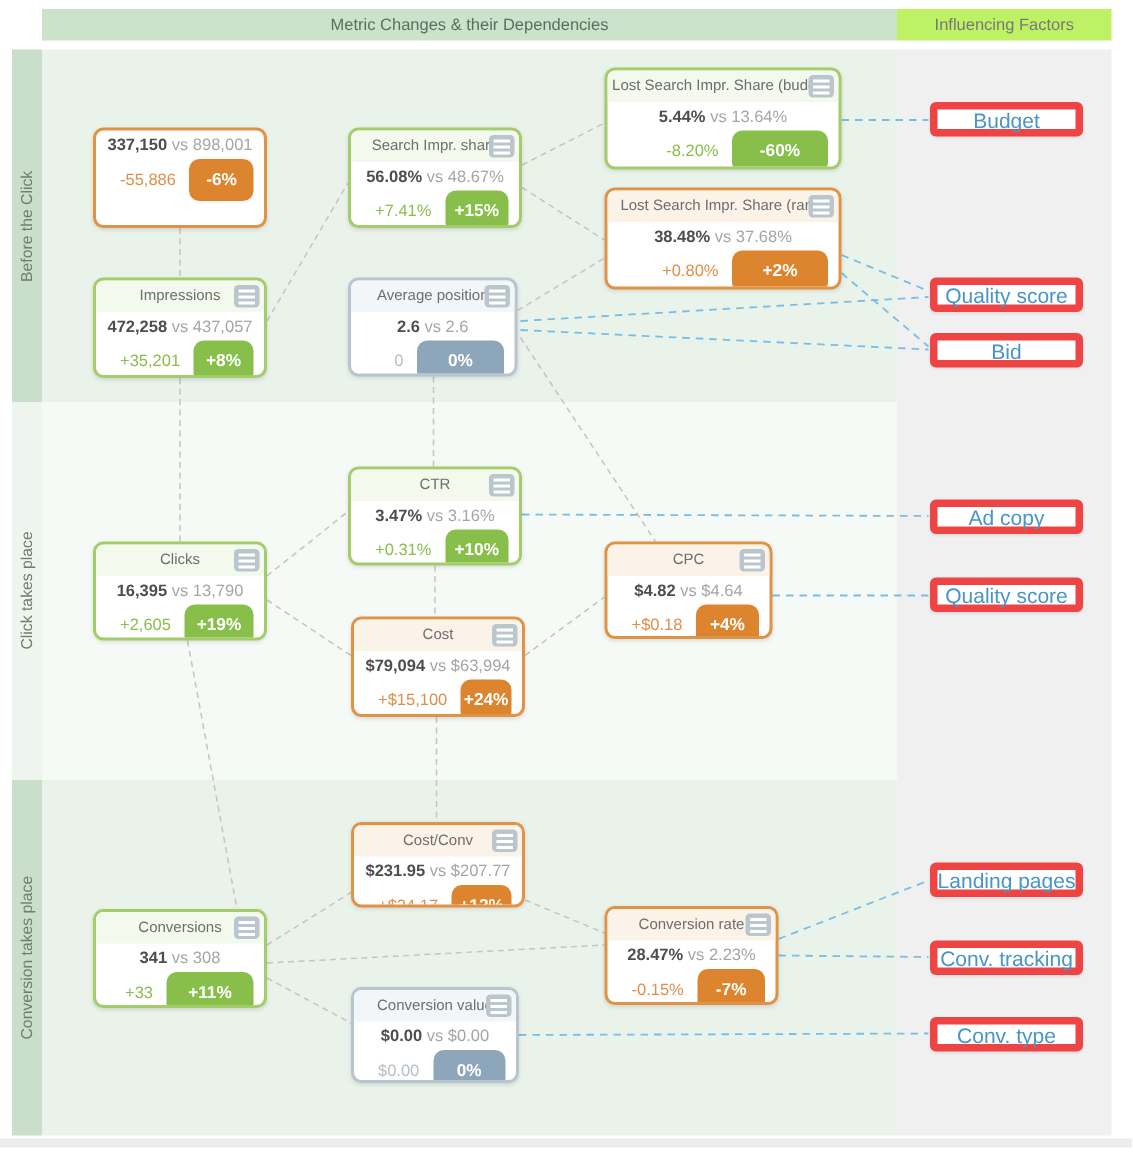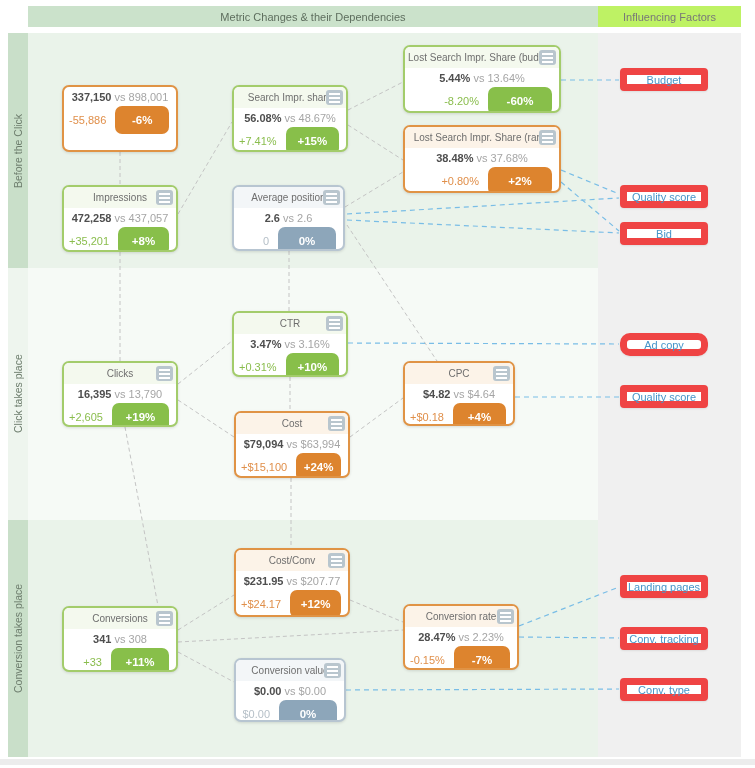--- a/index.html
+++ b/index.html
@@ -39,29 +39,29 @@
   .tone-pos{--ac:#a3cc6b;--badge:#88bf4a;--delta:#8abd4d;--head:#f4f9ee;}
   .tone-neg{--ac:#e09345;--badge:#dd842e;--delta:#e08f4a;--head:#fcf3e8;}
   .tone-neu{--ac:#b7c5d1;--badge:#8da6ba;--delta:#b6c0c8;--head:#f3f6f8;}
   .chead{position:relative;height:21px;background:var(--head);display:flex;align-items:center;}
   .ctitle{width:100%;text-align:center;font-size:10px;color:#6e6e6e;}
   .micon{position:absolute;right:3px;top:3px;width:17px;height:15px;background:#b9c6ce;border-radius:3px;
          display:flex;flex-direction:column;justify-content:center;align-items:center;gap:2px;}
   .micon i{display:block;width:11px;height:2px;background:#ffffff;}
   .cvals{text-align:center;font-size:11px;color:#a5a5a5;margin-top:4px;white-space:nowrap;}
   .cvals .cur{font-weight:bold;color:#4e4e4e;}
-  .crow{display:flex;align-items:center;justify-content:flex-end;gap:9px;padding:3px 7px 0 5px;}
+  .crow{display:flex;align-items:center;justify-content:flex-end;gap:9px;padding:3px 7px 0 16px;}
   .delta{font-size:11px;color:var(--delta);}
   .badge{background:var(--badge);color:#fff;font-weight:bold;font-size:11.5px;border-radius:7px;
          padding:8px 0;width:58px;text-align:center;}
   .wide .badge{width:64px;}
 
   
-  .factor{position:absolute;left:620px;width:88px;height:23px;box-sizing:border-box;background:#fff;
-          border:7px solid #ef4444;border-radius:4px;color:#4795c9;font-size:11px;
+  .factor{position:absolute;left:620px;width:102px;height:23px;box-sizing:border-box;background:#fff;
+          border:5px solid #ef4444;border-radius:4px;color:#4795c9;font-size:14px;
           display:flex;align-items:center;justify-content:center;box-shadow:0 1px 2px rgba(0,0,0,.08);}
 
   #bottom-bar{position:absolute;left:0;top:759px;width:755px;height:6px;background:#ececec;}
 </style>
 </head>
 <body>
 
 <div id="stage">
 
   <div class="hdr" id="hdr-metrics">Metric Changes &amp; their Dependencies</div>
@@ -259,21 +259,21 @@
           <i></i>
         </span>
       </div>
     <div class="cvals"><span class="cur">$4.82</span> <span>vs</span> <span>$4.64</span></div>
     <div class="crow">
         <span class="delta">+$0.18</span>
       <span class="badge">+4%</span>
       </div>
   </div>
 
-  <div class="card tone-neg" style="left:234px;top:548px;width:116px;height:69px;">
+  <div class="card tone-neg" style="left:234px;top:548px;width:116px;height:57px;">
     <div class="chead">
         <span class="ctitle">Cost/Conv</span>
       <span class="micon">
           <i></i>
           <i></i>
           <i></i>
         </span>
       </div>
     <div class="cvals"><span class="cur">$231.95</span> <span>vs</span> <span>$207.77</span></div>
     <div class="crow">
@@ -326,20 +326,20 @@
     <div class="cvals"><span class="cur">$0.00</span> <span>vs</span> <span>$0.00</span></div>
     <div class="crow">
         <span class="delta">$0.00</span>
       <span class="badge">0%</span>
       </div>
   </div>
 
   <div class="factor" style="top:68px;">Budget</div>
   <div class="factor" style="top:185px;">Quality score</div>
   <div class="factor" style="top:222px;">Bid</div>
-  <div class="factor" style="top:333px;border-radius:10px;">Ad copy</div>
+  <div class="factor" style="top:333px;">Ad copy</div>
   <div class="factor" style="top:385px;">Quality score</div>
   <div class="factor" style="top:575px;">Landing pages</div>
   <div class="factor" style="top:627px;">Conv. tracking</div>
   <div class="factor" style="top:678px;">Conv. type</div>
 
   <div id="bottom-bar"></div>
 </div>
 
 </body></html>

